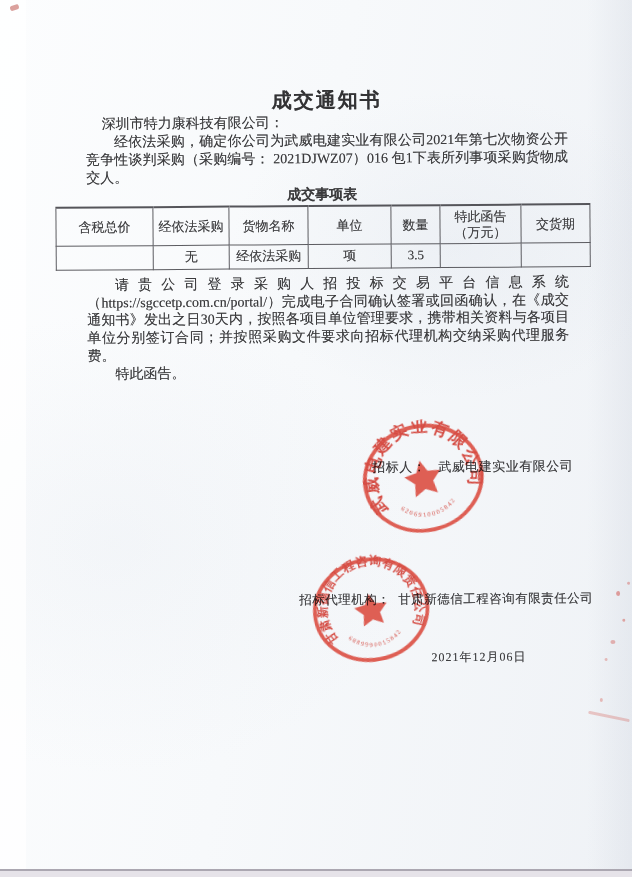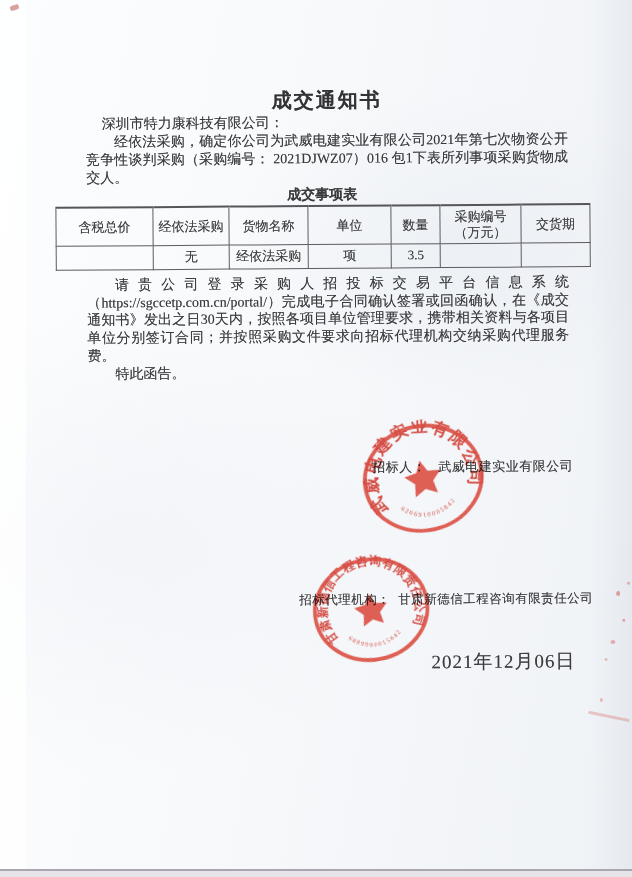--- a/index.html
+++ b/index.html
@@ -40,21 +40,21 @@
     border:1px solid #5c5c61; text-align:center; vertical-align:middle;
     font-weight:normal; padding:1px 2px; }
   table.award tr.hdr th { height:38px; white-space:pre-line; line-height:16px;
     border-top:2px solid #55555a; }
   table.award tr.row td { height:24px; }
 
   .sig-line { position:absolute; font-size:13px; letter-spacing:.5px; color:#3d3d3f;
     text-shadow:0 0 .4px rgba(60,60,64,.5); white-space:nowrap; }
   #sig-bidder { left:372px; top:459px; }
   #sig-agency { left:298px; top:592px; font-size:12.5px; }
-  #doc-date  { left:430px; top:650px; font-size:19px; letter-spacing:1px; }
+  #doc-date  { left:430px; top:650px; font-size:12px; letter-spacing:1px; }
   .sig-name { margin-left:12px; }
 
   .stamp { position:absolute; mix-blend-mode:multiply; opacity:.88; filter:blur(.35px); }
   #stamp-company { left:358px; top:421px; width:130px; height:116px; transform:rotate(-12deg); }
   #stamp-agency  { left:308px; top:554px; width:124px; height:112px; transform:rotate(-10deg); }
   .stamp svg { width:100%; height:100%; }
 
   .ink-dot { position:absolute; border-radius:50%; background:#cf3a30; }
   .d1 { left:615px; top:593px; width:4px; height:5px; opacity:.45; }
   .d2 { left:621px; top:621px; width:3px; height:3px; opacity:.4; }
@@ -91,21 +91,21 @@
           <col style="width:81px">
           <col style="width:69px">
       </colgroup>
       <tbody>
           <tr class="hdr">
         <th>含税总价</th>
         <th>经依法采购</th>
         <th>货物名称</th>
         <th>单位</th>
         <th>数量</th>
-        <th>采购编号
+        <th>特此函告
 （万元）</th>
         <th>交货期</th>
       </tr>
       <tr class="row">
         <td></td>
         <td>无</td>
         <td>经依法采购</td>
         <td>项</td>
         <td>3.5</td>
         <td></td>

